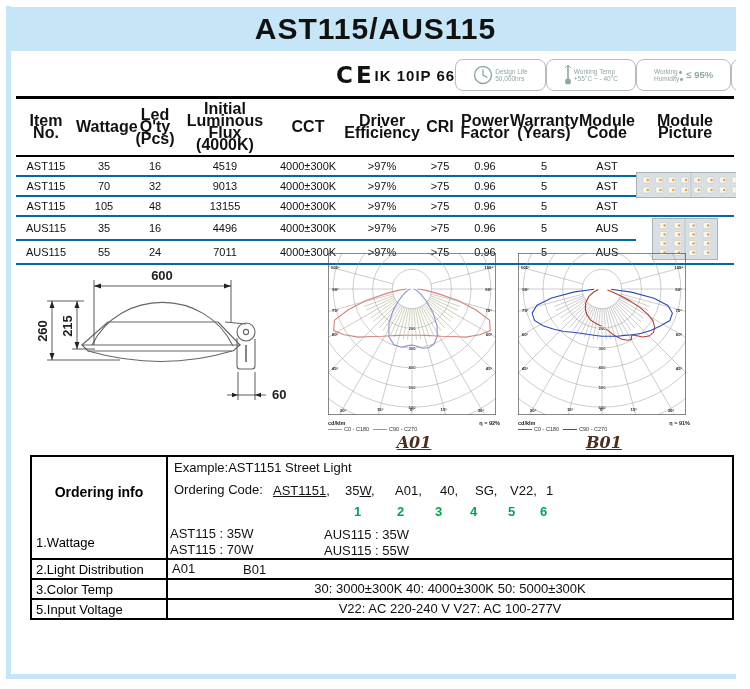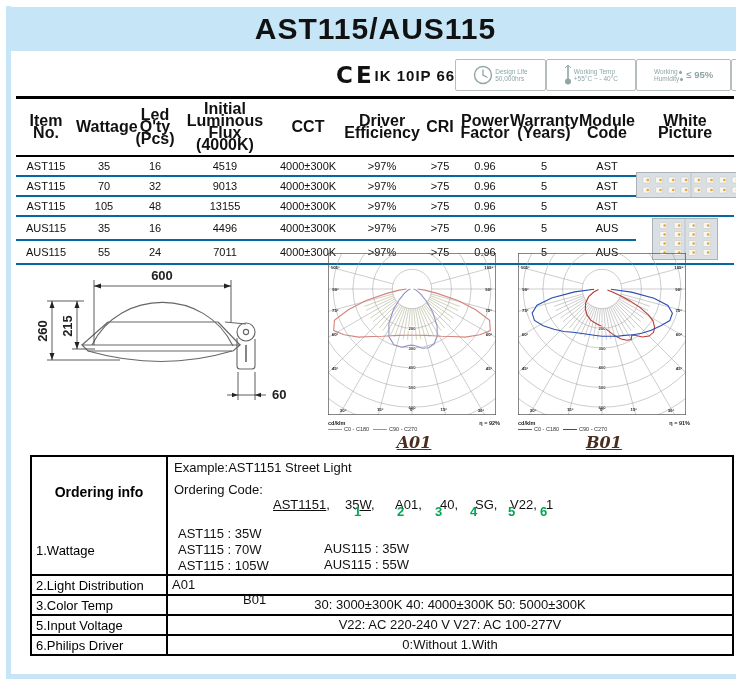--- a/index.html
+++ b/index.html
@@ -7,21 +7,21 @@
         font-family:"Liberation Sans",sans-serif;color:#111;overflow:hidden;}
   
   .frame{position:absolute;left:6px;top:6px;width:734px;height:668px;
          border-left:5px solid #c6e6f8;border-right:5px solid #c6e6f8;border-bottom:5px solid #c6e6f8;}
   .band{position:absolute;left:6px;top:7px;width:739px;height:44px;background:#c6e6f8;}
   .band .title{width:100%;text-align:center;font-size:30px;font-weight:bold;line-height:44px;letter-spacing:1px;}
   
   .certs{position:absolute;top:56px;left:336px;width:406px;height:38px;display:flex;align-items:center;}
   .ce{font-size:23px;font-weight:600;letter-spacing:3px;font-family:"DejaVu Sans",sans-serif;}
   .ikip{font-size:15px;font-weight:bold;letter-spacing:1px;white-space:nowrap;}
-  .cbox{border:1px solid #b5bdbd;border-radius:2px;height:30px;display:flex;align-items:center;
+  .cbox{border:1px solid #b5bdbd;border-radius:8px;height:30px;display:flex;align-items:center;
         padding:0 17px;color:#8fa6a6;font-size:6.5px;line-height:7.5px;gap:2px;white-space:nowrap;}
   .cbox .val{font-size:9.5px;font-weight:bold;margin-left:1px;}
   .drop{display:inline-block;width:3px;height:3px;border-radius:0 50% 50% 50%;background:#8fa6a6;transform:rotate(45deg);margin-left:1px;}
   
   table.spec{position:absolute;left:16px;top:96px;width:718px;border-collapse:collapse;table-layout:fixed;}
   table.spec th{border-top:3px solid #000;border-bottom:2px solid #000;font-size:16px;line-height:12px;
                 padding:4px 0;white-space:pre-line;font-weight:bold;text-align:center;}
   table.spec td{border-bottom:2px solid #0369a1;font-size:11px;text-align:center;height:18px;padding:0;}
   table.spec td.pic{padding:1px 0;}
   
@@ -37,22 +37,22 @@
             font-size:16px;color:#4a2f20;text-decoration:underline;margin-top:0px;}
   
   .ord{position:absolute;left:30px;top:455px;width:700px;border:2.5px solid #000;}
   .ord-row{display:flex;border-top:2px solid #000;}
   .ord-row:first-child{border-top:none;}
   .ord-label{width:136px;flex:0 0 136px;border-right:2px solid #000;color:#000000;
              font-size:13px;display:flex;align-items:center;padding-left:4px;box-sizing:border-box;}
   .ord-label.center{justify-content:center;padding-left:0;font-weight:bold;font-size:14px;}
   .ord-content{flex:1;font-size:13px;position:relative;box-sizing:border-box;}
   .ln{position:relative;height:22px;line-height:22px;padding-left:6px;}
-  .ln.small{height:16px;line-height:16px;padding-left:10px;}
-  .abs{position:absolute;top:15px;}
+  .ln.small{height:16px;line-height:16px;padding-left:2px;}
+  .abs{position:absolute;top:1px;}
   .digits span{position:absolute;color:#00a651;font-weight:bold;}
   .ctr{text-align:center;line-height:18px;}
   .u{text-decoration:underline;}
   g text{font-family:"Liberation Sans",sans-serif;}
 </style>
 </head>
 <body>
 
 <div class="page">
   <div class="frame"></div>
@@ -142,21 +142,21 @@
         <th>CCT</th>
         <th>Driver
 Efficiency</th>
         <th>CRI</th>
         <th>Power
 Factor</th>
         <th>Warranty
 (Years)</th>
         <th>Module
 Code</th>
-        <th>White Picture</th>
+        <th>Module Picture</th>
       </tr>
     </thead>
     <tbody id="spec-body">
         <tr>
           <td>AST115</td>
           <td>35</td>
           <td>16</td>
           <td>4519</td>
           <td>4000±300K</td>
           <td>&gt;97%</td>
@@ -507,42 +507,35 @@
             <span style="left:372px">6</span>
           </div>
       </div>
     </div>
     <div id="ord-rows">
         <div class="ord-row">
           <div class="ord-label">1.Wattage</div>
           <div class="ord-content">
             <div class="ln small"><span>AST115 : 35W</span><span class="abs" style="left:156px">AUS115 : 35W</span></div>
             <div class="ln small"><span>AST115 : 70W</span><span class="abs" style="left:156px">AUS115 : 55W</span></div>
-            <div class="ln small"><span>AST115 : 105W</span></div>
           </div>
         </div>
         <div class="ord-row">
           <div class="ord-label">2.Light Distribution</div>
           <div class="ord-content">
             <div class="ln" style="height:18px;line-height:18px;padding-left:4px"><span>A01</span><span class="abs" style="left:75px">B01</span></div>
           </div>
         </div>
         <div class="ord-row">
           <div class="ord-label">3.Color Temp</div>
           <div class="ord-content">
             <div class="ctr">30: 3000±300K  40: 4000±300K  50: 5000±300K</div>
           </div>
         </div>
         <div class="ord-row">
           <div class="ord-label">5.Input Voltage</div>
           <div class="ord-content">
             <div class="ctr">V22: AC 220-240 V    V27: AC 100-277V</div>
           </div>
         </div>
-        <div class="ord-row">
-          <div class="ord-label">6.Philips Driver</div>
-          <div class="ord-content">
-            <div class="ctr">0:Without    1.With</div>
-          </div>
-        </div>
       </div>
   </div>
 </div>
 
 </body></html>

